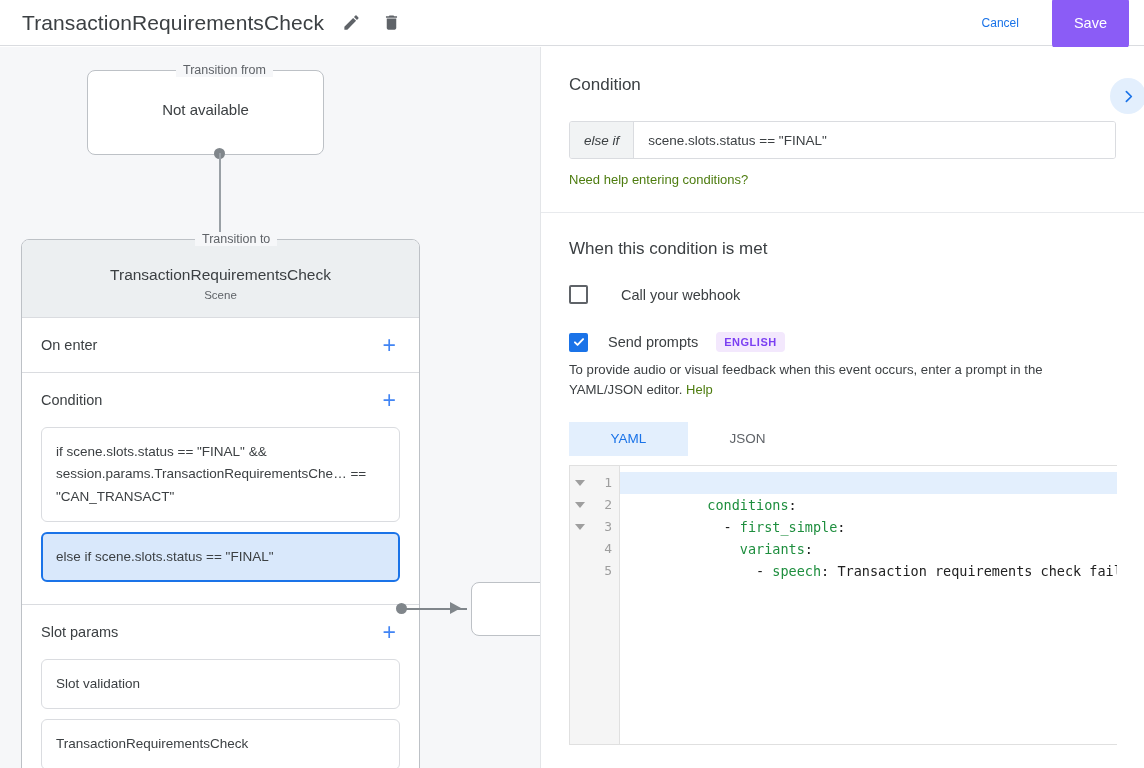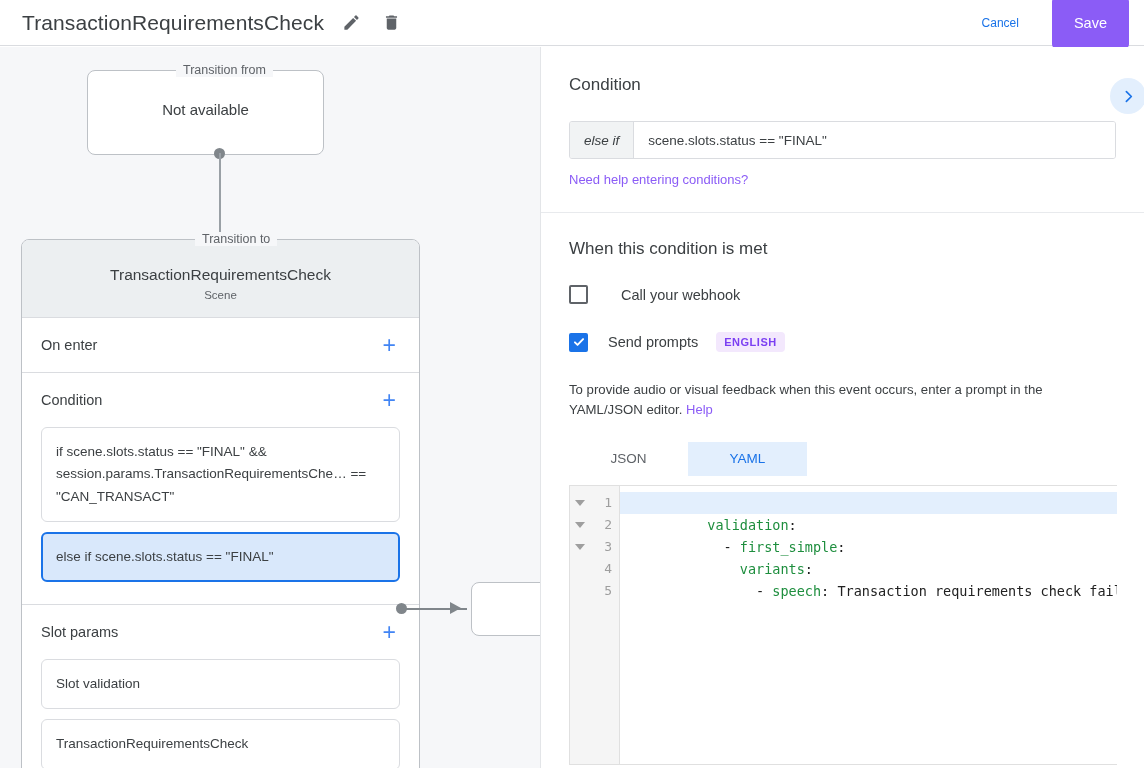--- a/index.html
+++ b/index.html
@@ -271,21 +271,21 @@
   #condition-expression {
     flex: 1;
     border: none; outline: none;
     padding: 0 14px;
     font-size: 13.5px;
     color: #3c4043;
     font-family: inherit;
     background: #ffffff;
   }
   .link {
-    color: #8b5cf6;
+    color: #4d7c0f;
     font-size: 13px;
     text-decoration: none;
     cursor: pointer;
   }
   #condition-help-link {
     display: inline-block;
     margin-top: 13px;
   }
 
   #met-section {
@@ -319,21 +319,21 @@
     margin-left: 18px;
     background: #f3e8fd;
     color: #7b3ff2;
     font-size: 11px;
     font-weight: 700;
     letter-spacing: 0.5px;
     padding: 4px 8px;
     border-radius: 4px;
   }
   #prompt-description {
-    margin-top: 28px;
+    margin-top: 8px;
     font-size: 13.2px;
     color: #3c4043;
     line-height: 1.5;
     max-width: 552px;
   }
   #editor-tabs {
     display: flex;
     margin-top: 22px;
   }
   .editor-tab {
@@ -517,22 +517,22 @@
       <span class="check-label">Send prompts</span>
       <span id="lang-badge">ENGLISH</span>
     </div>
 
     <div id="prompt-description">
       <span>To provide audio or visual feedback when this event occurs, enter a prompt in the YAML/JSON editor.</span>
       <a class="link">Help</a>
     </div>
 
     <div id="editor-tabs">
+      <div class="editor-tab active">YAML</div>
       <div class="editor-tab">JSON</div>
-      <div class="editor-tab active">YAML</div>
     </div>
 
     <div id="code-editor">
       <div id="gutter">
         <div class="gutter-row">
           <span class="fold-arrow"></span>
           <span class="gutter-num">1</span>
         </div>
         <div class="gutter-row">
           <span class="fold-arrow"></span>
@@ -545,21 +545,21 @@
         <div class="gutter-row">
           <span class="gutter-num">4</span>
         </div>
         <div class="gutter-row">
           <span class="gutter-num">5</span>
         </div>
       </div>
 
       <div id="code-lines">
         <div class="code-line highlight">
-          <span></span><span></span><span class="tok-key">validation</span><span class="tok-punct">:</span><span class="tok-text"></span>
+          <span></span><span></span><span class="tok-key">conditions</span><span class="tok-punct">:</span><span class="tok-text"></span>
         </div>
         <div class="code-line">
           <span>  </span><span>- </span><span class="tok-key">first_simple</span><span class="tok-punct">:</span><span class="tok-text"></span>
         </div>
         <div class="code-line">
           <span>    </span><span></span><span class="tok-key">variants</span><span class="tok-punct">:</span><span class="tok-text"></span>
         </div>
         <div class="code-line">
           <span>      </span><span>- </span><span class="tok-key">speech</span><span class="tok-punct">:</span><span class="tok-text"> Transaction requirements check failed</span>
         </div>

